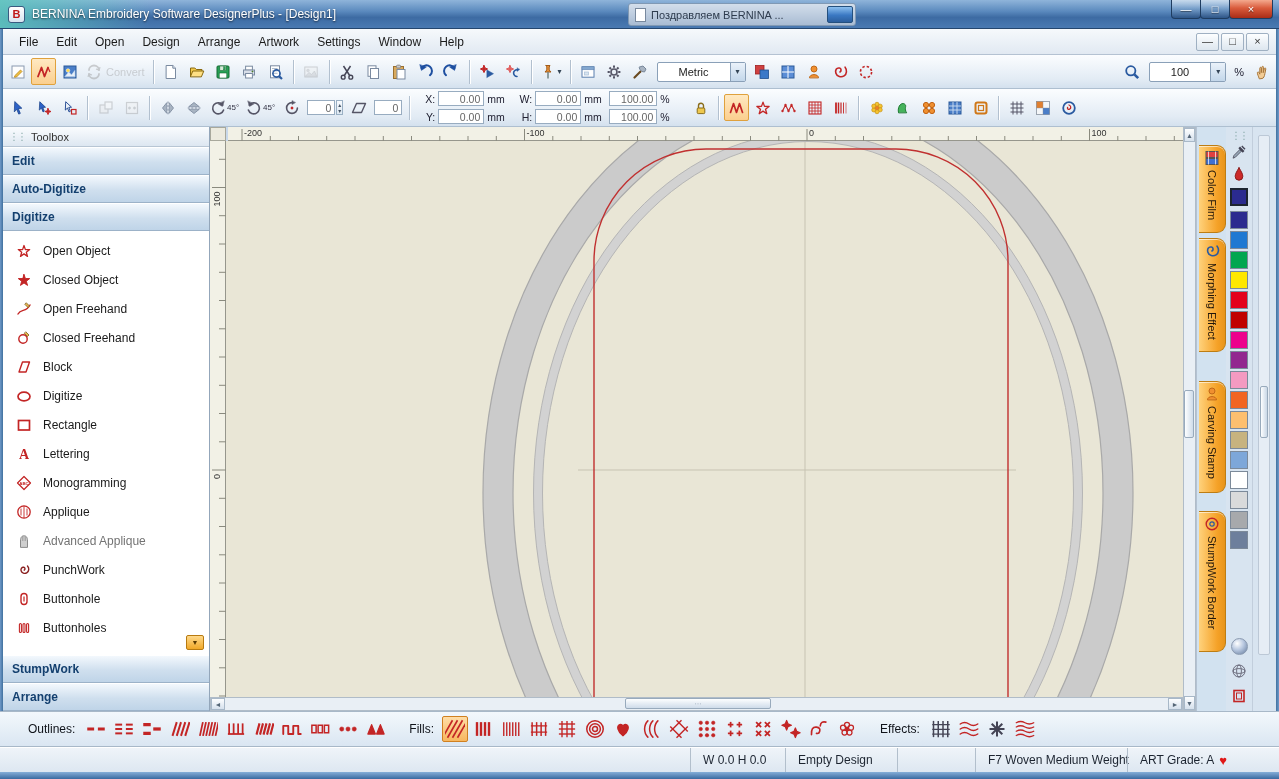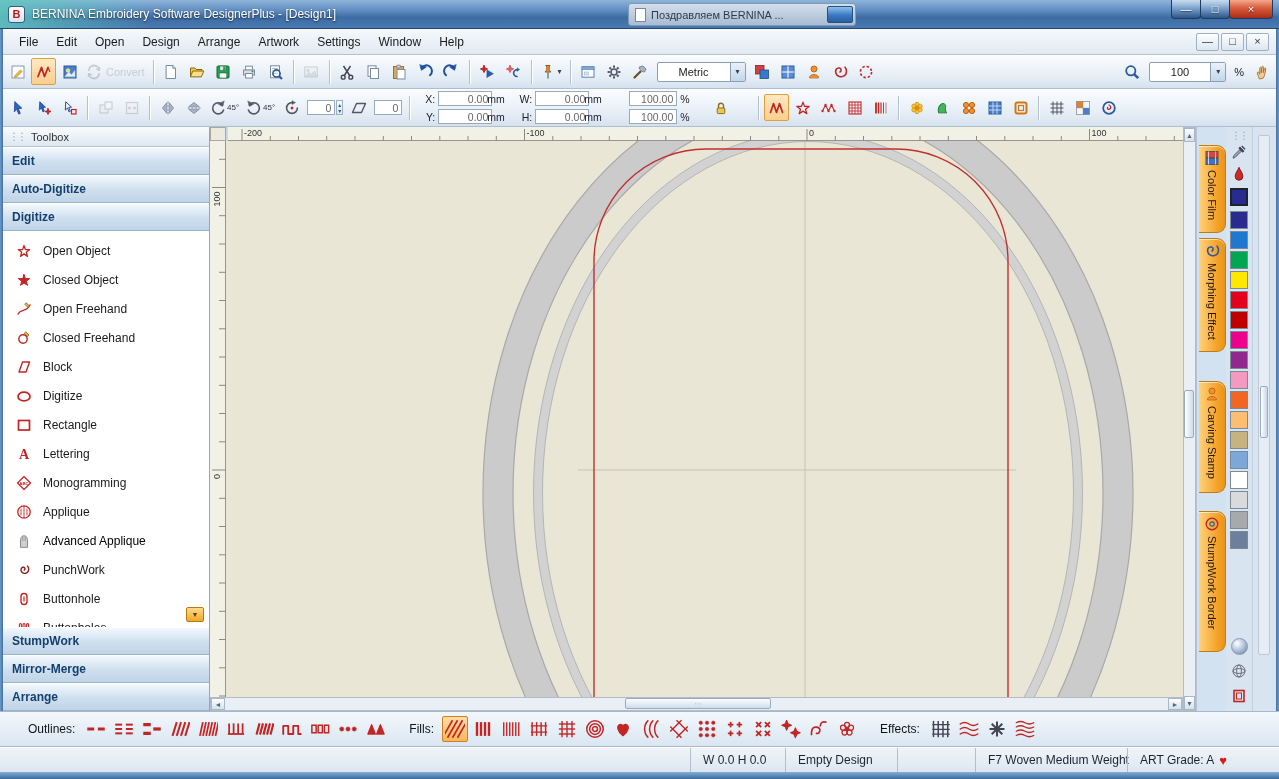--- a/index.html
+++ b/index.html
@@ -62,44 +62,44 @@
   .dd{font-size:8px;color:#345;margin-left:2px}
   .cap{font-size:8px;color:#334;margin-left:1px}
   .fieldwrap{display:flex;align-items:center;margin:0 2px;flex:0 0 auto}
   .field{height:15px;background:#fff;border:1px solid #98acc0;display:flex;align-items:center;
     justify-content:flex-end;padding:0 3px;font-size:10.5px;color:#666}
   .field.sm{width:28px}
   .spin{display:flex;flex-direction:column;font-size:6px;line-height:6px;color:#456;border:1px solid #9ab0c4;
     background:linear-gradient(#f8fbfe,#dde8f2);height:15px;justify-content:center;padding:0 1px;margin-left:1px}
   .fld-grp{display:grid;grid-template-columns:16px 46px 20px;grid-auto-rows:17px;gap:1px 3px;
     align-items:center;font-size:10.5px;margin:0 4px;color:#223;flex:0 0 auto}
-  .fld-grp .field{width:54px}
+  .fld-grp .field{width:46px}
   .flbl{text-align:right}
-  .scale-wrap{display:flex;align-items:center;gap:12px;margin:0 20px;flex:0 0 auto}
+  .scale-wrap{display:flex;align-items:center;gap:12px;margin:0 0;flex:0 0 auto}
   .fld-grp.s2{grid-template-columns:48px 16px;margin:0}
   .fld-grp.s2 .field{width:48px}
 
   
   #border-l{position:absolute;left:0;top:29px;width:3px;height:743px;background:linear-gradient(90deg,#6f99c8,#41719f)}
   #border-r{position:absolute;right:0;top:29px;width:3px;height:743px;background:linear-gradient(90deg,#41719f,#6f99c8)}
   #bottom-strip{position:absolute;left:0;top:772px;width:1279px;height:7px;
     background:linear-gradient(180deg,#85aed8,#3a6aa0)}
 
   
   #toolbox{position:absolute;left:3px;top:127px;width:207px;height:584px;background:#fff;
     border-right:1px solid #93a6ba;display:flex;flex-direction:column}
   .tb-header{height:20px;flex:0 0 auto;background:linear-gradient(180deg,#fafcfe,#dde7f1);
     border-bottom:1px solid #b8c6d4;display:flex;align-items:center;gap:6px;padding-left:6px;color:#333;font-size:11px}
   .grip{color:#8aa;font-size:10px;letter-spacing:-2px}
   .section-bar{height:28px;flex:0 0 auto;background:linear-gradient(180deg,#f3f8fd,#cfdfee 55%,#bfd4e8);
     border-top:1px solid #ffffff;border-bottom:1px solid #9cb2c8;display:flex;align-items:center;
     padding-left:9px;font-weight:bold;color:#14406f;font-size:12px}
   #tool-items{flex:1;overflow:hidden;position:relative;background:#fff;padding-top:5px}
   .tool-item{height:29px;display:flex;align-items:center;gap:10px;padding-left:12px;font-size:12px;color:#1a1a1a}
-  .tool-item.disabled{color:#000000}
+  .tool-item.disabled{color:#737373}
   .ticon{width:18px;height:16px;display:flex;align-items:center;justify-content:center;flex:0 0 auto}
   .flyout-btn{position:absolute;right:5px;bottom:5px;width:18px;height:15px;border-radius:2px;
     background:linear-gradient(180deg,#ffd98a,#f0a828);border:1px solid #b87a10;display:flex;
     align-items:center;justify-content:center;font-size:7px;color:#5a3a00}
 
   
   #corner{position:absolute;left:210px;top:127px;width:16px;height:14px;background:#eceade;border:1px solid #a8a89c}
   #ruler-top{position:absolute;left:228px;top:127px;width:957px;height:14px;background:#f2f1e6;border-bottom:1px solid #96968c}
   #ruler-left{position:absolute;left:210px;top:141px;width:16px;height:556px;background:#f2f1e6;border-right:1px solid #96968c}
   #viewport{position:absolute;left:226px;top:141px;width:957px;height:556px;background:#e9e6d6}
@@ -761,21 +761,20 @@
               <rect x="10.6" y="3.5" width="2" height="9" rx="1" stroke="#c32525" stroke-width="1.1" fill="none"></rect>
             </svg>
           </span>
           <span>Buttonholes</span>
         </div>
         <button class="flyout-btn">
           <span>▼</span>
         </button>
       </div>
     <div class="section-bar">StumpWork</div>
-    <div class="section-bar">Mirror-Merge</div>
     <div class="section-bar">Arrange</div>
   </div>
 
   <div id="corner"></div>
   <div id="ruler-top">
       <svg id="ruler-top-svg" width="957" height="14">
         <line x1="14.0" y1="2" x2="14.0" y2="14" stroke="#8a8a7e" stroke-width="1"></line>
         <line x1="42.3" y1="9" x2="42.3" y2="14" stroke="#8a8a7e" stroke-width="1"></line>
         <line x1="70.5" y1="9" x2="70.5" y2="14" stroke="#8a8a7e" stroke-width="1"></line>
         <line x1="98.7" y1="9" x2="98.7" y2="14" stroke="#8a8a7e" stroke-width="1"></line>

